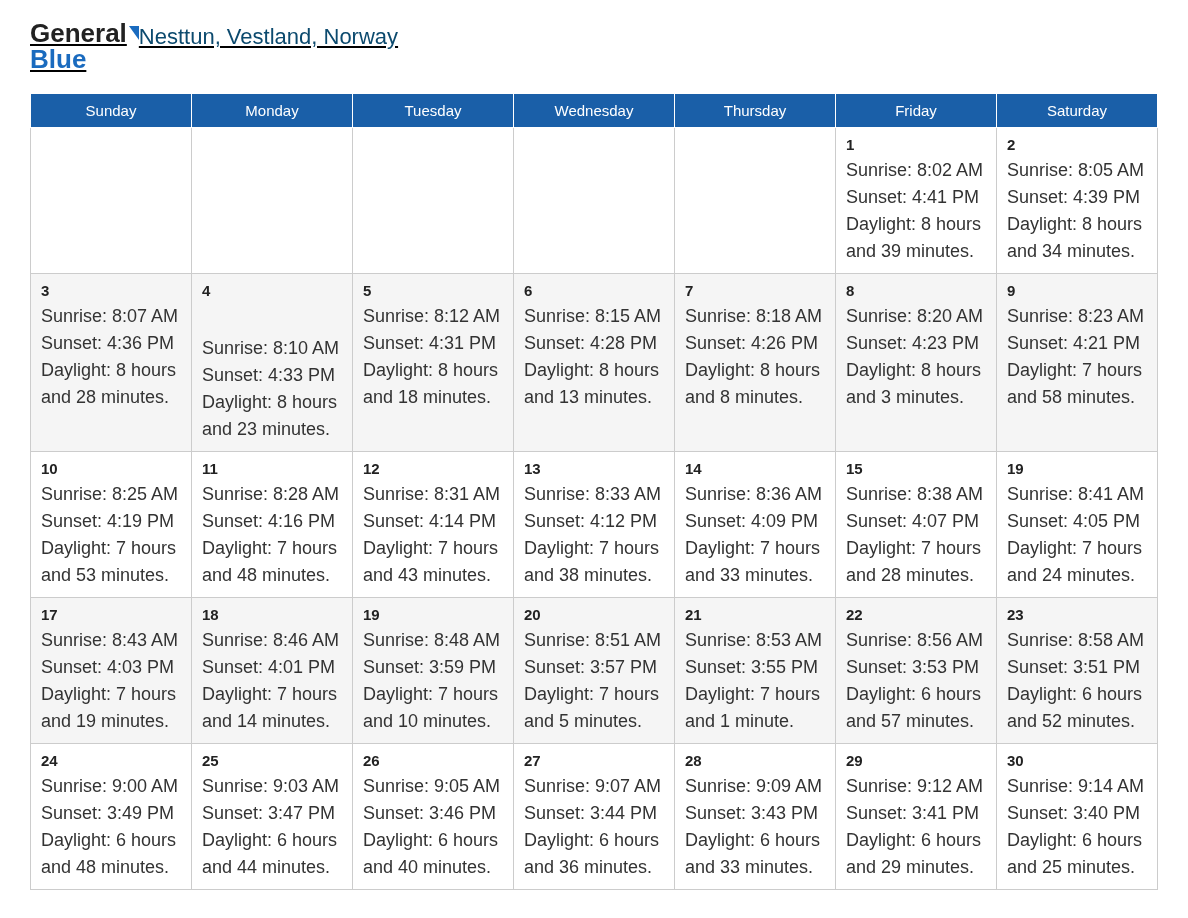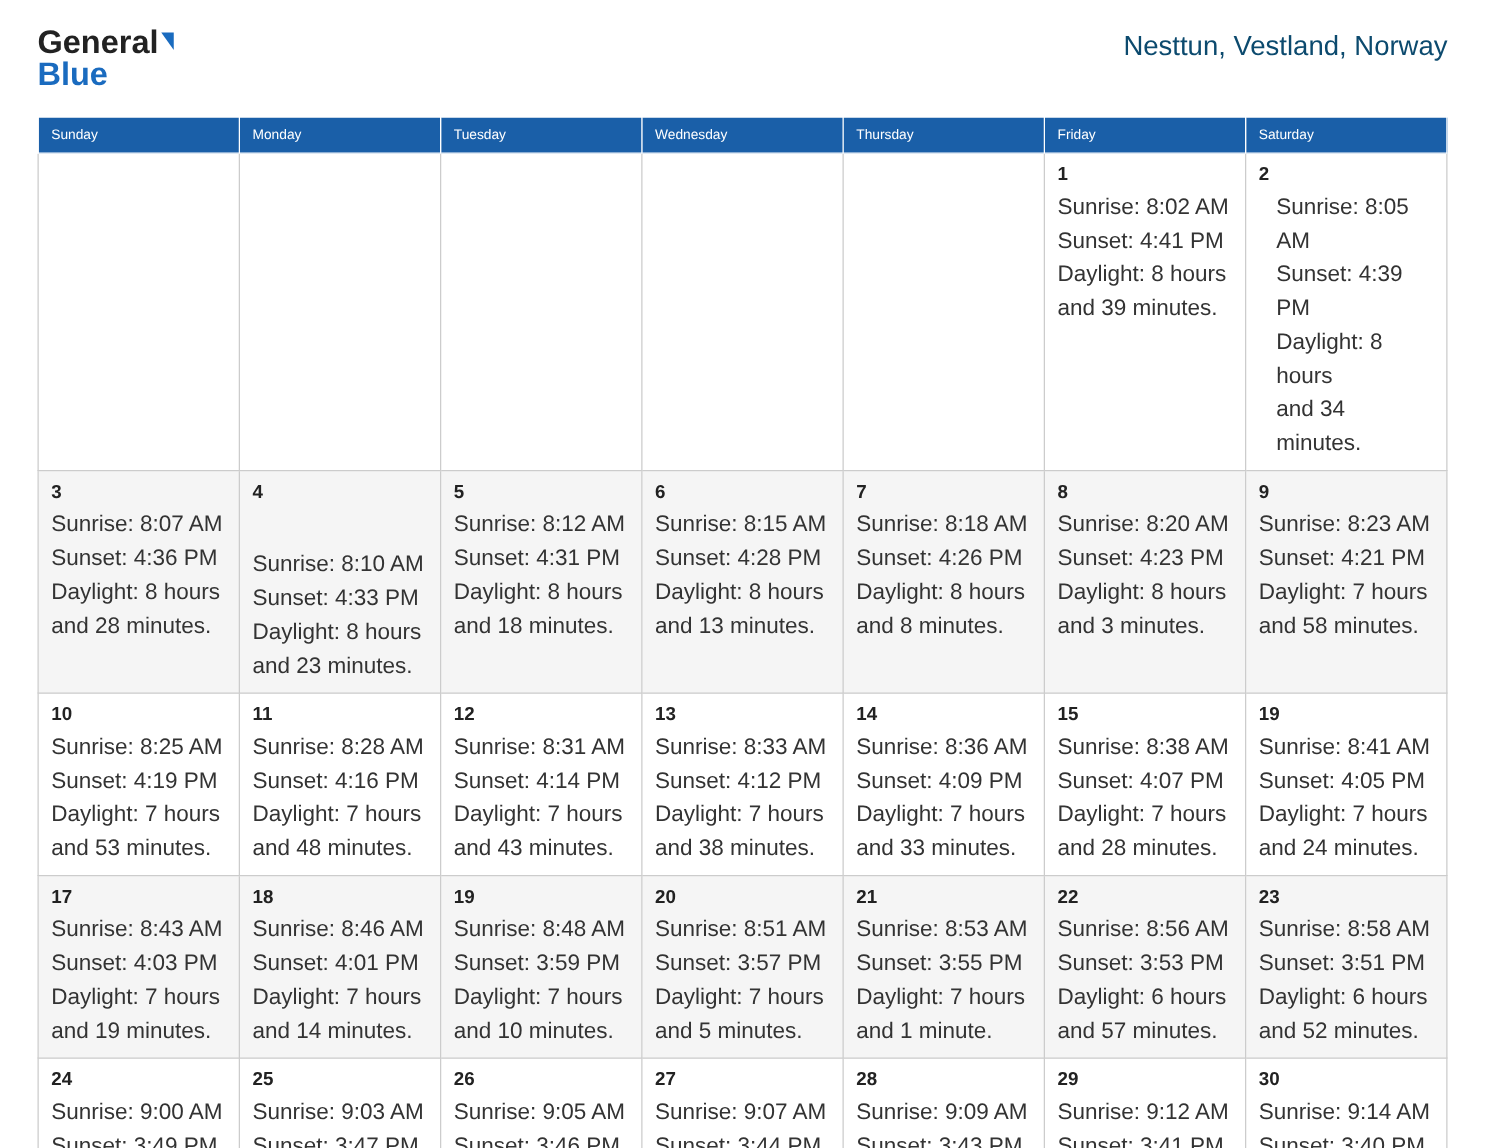--- a/index.html
+++ b/index.html
@@ -5,23 +5,24 @@
     * { margin: 0; padding: 0; box-sizing: border-box; }
     body {
       font-family: Arial, sans-serif;
       background: #fff;
       width: 1188px;
       min-height: 918px;
       padding: 20px 30px;
     }
     .header {
       display: flex;
-      justify-content: space-between;
+      justify-content: flex-start;
       align-items: flex-start;
       margin-bottom: 18px;
+      text-decoration: underline;
     }
     .logo {
       display: flex;
       flex-direction: column;
       align-items: flex-start;
     }
     .logo-text {
       font-size: 26px;
       font-weight: bold;
       color: #1a1a1a;
@@ -61,24 +62,24 @@
       margin-top: 4px;
     }
     .calendar {
       width: 100%;
       border-collapse: collapse;
       table-layout: fixed;
     }
     .calendar th {
       background: #1a5fa8;
       color: #fff;
-      font-size: 11px;
+      font-size: 15px;
       font-weight: normal;
       padding: 8px 10px;
-      text-align: left;
+      text-align: center;
       border: 1px solid #fff;
     }
     .calendar td {
       vertical-align: top;
       padding: 8px 10px;
       font-size: 13px;
       color: #222;
       border: 1px solid #ccc;
       height: 110px;
       background: #fff;
@@ -138,21 +139,21 @@
         <td class="empty-cell"></td>
         <td>
           <span class="day-number">1</span>
           <div class="day-info" style="white-space: pre-line;">Sunrise: 8:02 AM
 Sunset: 4:41 PM
 Daylight: 8 hours
 and 39 minutes.</div>
         </td>
         <td>
           <span class="day-number">2</span>
-          <div class="day-info" style="white-space: pre-line; margin-left: 14px;">Sunrise: 8:05 AM
+          <div class="day-info" style="white-space: pre-line;">Sunrise: 8:05 AM
 Sunset: 4:39 PM
 Daylight: 8 hours
 and 34 minutes.</div>
         </td>
       </tr>
       <tr>
         <td>
           <span class="day-number">3</span>
           <div class="day-info" style="white-space: pre-line;">Sunrise: 8:07 AM
 Sunset: 4:36 PM

